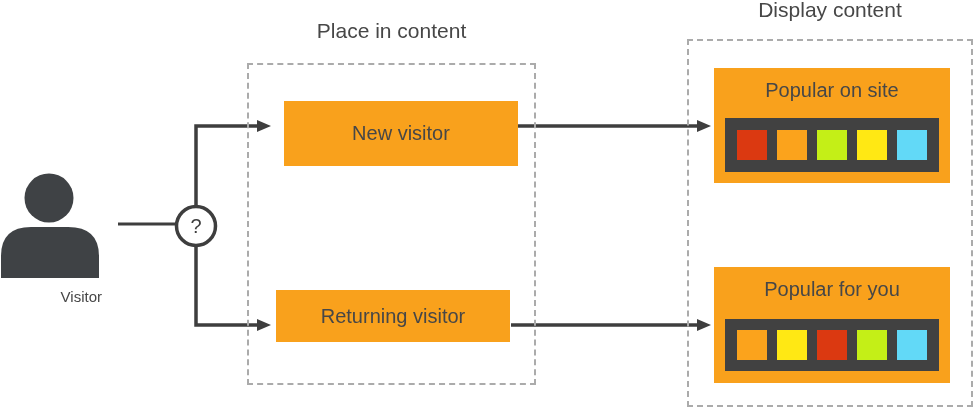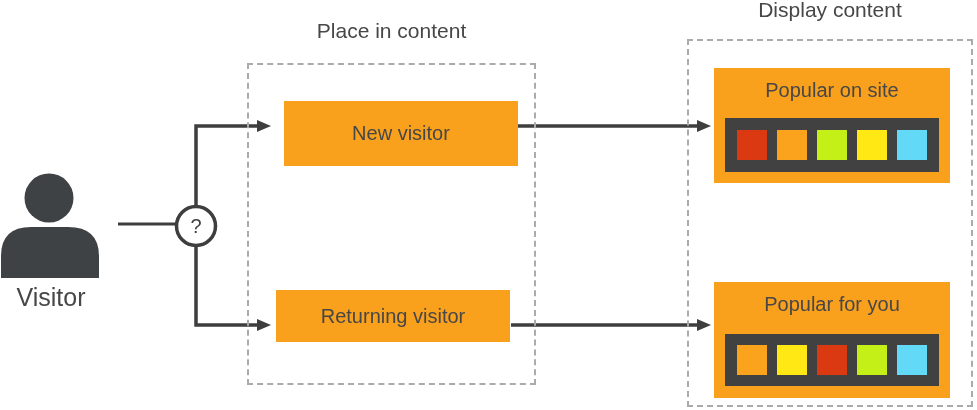--- a/index.html
+++ b/index.html
@@ -88,22 +88,22 @@
     height: 30px;
     flex: 0 0 30px;
   }
 
   
   #visitor-label {
     position: absolute;
     left: 0;
     top: 285px;
     width: 102px;
-    text-align: center;
-    font-size: 25px;
+    text-align: right;
+    font-size: 15px;
     line-height: 24px;
     color: var(--text-dark, #474747);
   }
 </style>
 </head>
 <body>
 
 <div id="canvas">
 
   <svg id="connector-layer" viewBox="0 0 977 410" xmlns="http://www.w3.org/2000/svg" aria-hidden="true">
@@ -150,21 +150,21 @@
     <div class="card-title">Popular on site</div>
     <div class="tile-strip strip-top">
         <div class="tile" style="background: rgb(219, 57, 17);"></div>
         <div class="tile" style="background: rgb(251, 163, 28);"></div>
         <div class="tile" style="background: rgb(196, 239, 23);"></div>
         <div class="tile" style="background: rgb(255, 232, 20);"></div>
         <div class="tile" style="background: rgb(98, 217, 247);"></div>
       </div>
   </div>
 
-  <div class="display-card" style="left:714px; top:282px; width:236px; height:116px;">
+  <div class="display-card" style="left:714px; top:267px; width:236px; height:116px;">
     <div class="card-title">Popular for you</div>
     <div class="tile-strip strip-bottom">
         <div class="tile" style="background: rgb(251, 163, 28);"></div>
         <div class="tile" style="background: rgb(255, 232, 20);"></div>
         <div class="tile" style="background: rgb(219, 57, 17);"></div>
         <div class="tile" style="background: rgb(196, 239, 23);"></div>
         <div class="tile" style="background: rgb(98, 217, 247);"></div>
       </div>
   </div>
 

